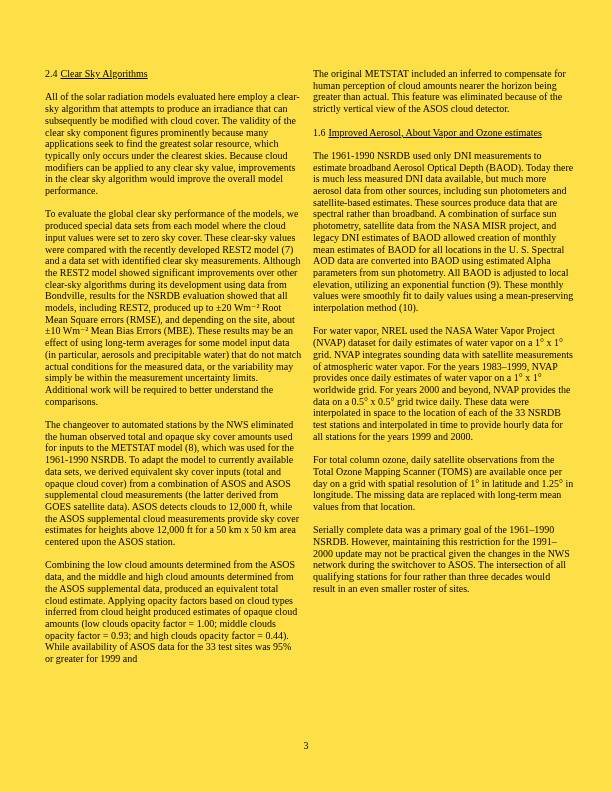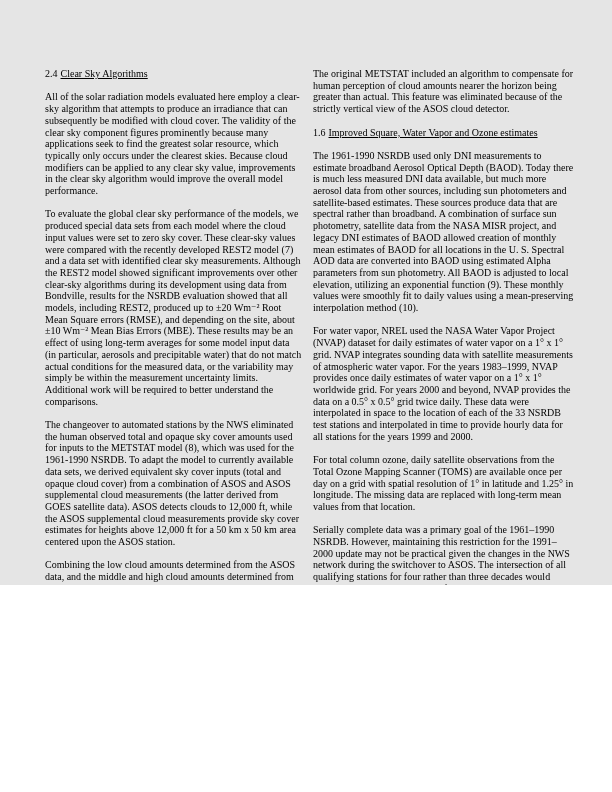--- a/index.html
+++ b/index.html
@@ -3,22 +3,22 @@
 <meta charset="utf-8">
 <style>
   html, body {
     margin: 0;
     padding: 0;
     background: #ffffff;
   }
   .page {
     position: relative;
     width: 612px;
-    height: 585px;
-    background: #e5e5e5;
+    height: 792px;
+    background: #fde047;
     color: #000000;
     font-family: "Liberation Serif", "DejaVu Serif", serif;
     font-size: 10px;
     line-height: 11.7px;
     overflow: hidden;
   }
   .col {
     position: absolute;
     top: 68px;
     text-align: left;
@@ -47,23 +47,23 @@
     <div class="block heading">
       <span class="h-num">2.4</span><span class="h-title">Clear Sky Algorithms</span>
     </div>
     <div class="block">All of the solar radiation models evaluated here employ a clear-sky algorithm that attempts to produce an irradiance that can subsequently be modified with cloud cover. The validity of the clear sky component figures prominently because many applications seek to find the greatest solar resource, which typically only occurs under the clearest skies. Because cloud modifiers can be applied to any clear sky value, improvements in the clear sky algorithm would improve the overall model performance.</div>
     <div class="block">To evaluate the global clear sky performance of the models, we produced special data sets from each model where the cloud input values were set to zero sky cover. These clear-sky values were compared with the recently developed REST2 model (7) and a data set with identified clear sky measurements. Although the REST2 model showed significant improvements over other clear-sky algorithms during its development using data from Bondville, results for the NSRDB evaluation showed that all models, including REST2, produced up to ±20 Wm⁻² Root Mean Square errors (RMSE), and depending on the site, about ±10 Wm⁻² Mean Bias Errors (MBE). These results may be an effect of using long-term averages for some model input data (in particular, aerosols and precipitable water) that do not match actual conditions for the measured data, or the variability may simply be within the measurement uncertainty limits. Additional work will be required to better understand the comparisons.</div>
     <div class="block">The changeover to automated stations by the NWS eliminated the human observed total and opaque sky cover amounts used for inputs to the METSTAT model (8), which was used for the 1961-1990 NSRDB. To adapt the model to currently available data sets, we derived equivalent sky cover inputs (total and opaque cloud cover) from a combination of ASOS and ASOS supplemental cloud measurements (the latter derived from GOES satellite data). ASOS detects clouds to 12,000 ft, while the ASOS supplemental cloud measurements provide sky cover estimates for heights above 12,000 ft for a 50 km x 50 km area centered upon the ASOS station.</div>
     <div class="block">Combining the low cloud amounts determined from the ASOS data, and the middle and high cloud amounts determined from the ASOS supplemental data, produced an equivalent total cloud estimate. Applying opacity factors based on cloud types inferred from cloud height produced estimates of opaque cloud amounts (low clouds opacity factor = 1.00; middle clouds opacity factor = 0.93; and high clouds opacity factor = 0.44). While availability of ASOS data for the 33 test sites was 95% or greater for 1999 and</div>
   </div>
 
   <div class="col col-right">
-    <div class="block">The original METSTAT included an algorithm to compensate for human perception of cloud amounts nearer the horizon being greater than actual. This feature was eliminated because of the strictly vertical view of the ASOS cloud detector.</div>
+    <div class="block">The original METSTAT included an inferred to compensate for human perception of cloud amounts nearer the horizon being greater than actual. This feature was eliminated because of the strictly vertical view of the ASOS cloud detector.</div>
     <div class="block heading">
-      <span class="h-num">1.6</span><span class="h-title">Improved Square, Water Vapor and Ozone estimates</span>
+      <span class="h-num">1.6</span><span class="h-title">Improved Aerosol, About Vapor and Ozone estimates</span>
     </div>
     <div class="block">The 1961-1990 NSRDB used only DNI measurements to estimate broadband Aerosol Optical Depth (BAOD). Today there is much less measured DNI data available, but much more aerosol data from other sources, including sun photometers and satellite-based estimates. These sources produce data that are spectral rather than broadband. A combination of surface sun photometry, satellite data from the NASA MISR project, and legacy DNI estimates of BAOD allowed creation of monthly mean estimates of BAOD for all locations in the U. S. Spectral AOD data are converted into BAOD using estimated Alpha parameters from sun photometry. All BAOD is adjusted to local elevation, utilizing an exponential function (9). These monthly values were smoothly fit to daily values using a mean-preserving interpolation method (10).</div>
     <div class="block">For water vapor, NREL used the NASA Water Vapor Project (NVAP) dataset for daily estimates of water vapor on a 1° x 1° grid. NVAP integrates sounding data with satellite measurements of atmospheric water vapor. For the years 1983–1999, NVAP provides once daily estimates of water vapor on a 1° x 1° worldwide grid. For years 2000 and beyond, NVAP provides the data on a 0.5° x 0.5° grid twice daily. These data were interpolated in space to the location of each of the 33 NSRDB test stations and interpolated in time to provide hourly data for all stations for the years 1999 and 2000.</div>
     <div class="block">For total column ozone, daily satellite observations from the Total Ozone Mapping Scanner (TOMS) are available once per day on a grid with spatial resolution of 1° in latitude and 1.25° in longitude. The missing data are replaced with long-term mean values from that location.</div>
     <div class="block">Serially complete data was a primary goal of the 1961–1990 NSRDB. However, maintaining this restriction for the 1991–2000 update may not be practical given the changes in the NWS network during the switchover to ASOS. The intersection of all qualifying stations for four rather than three decades would result in an even smaller roster of sites.</div>
   </div>
 
   <div class="page-number">3</div>
 
 </div>

